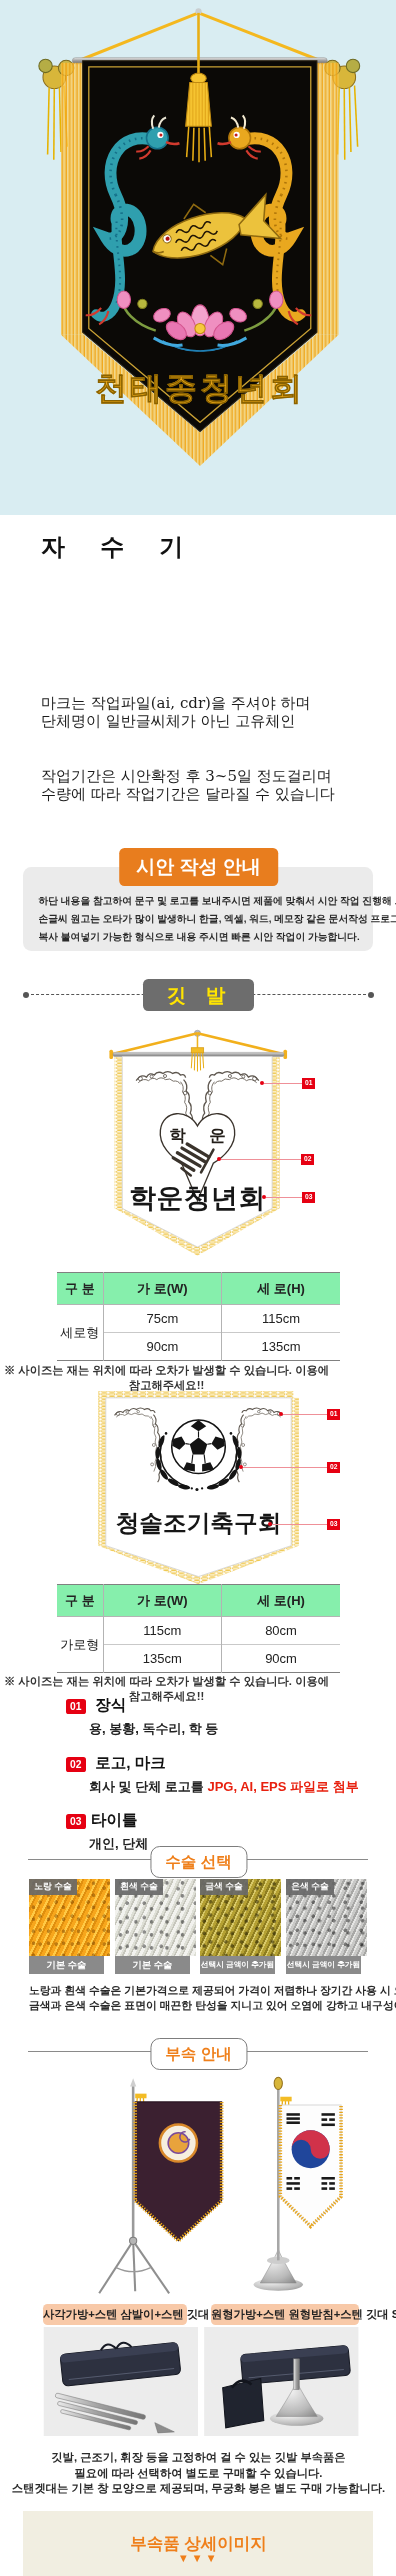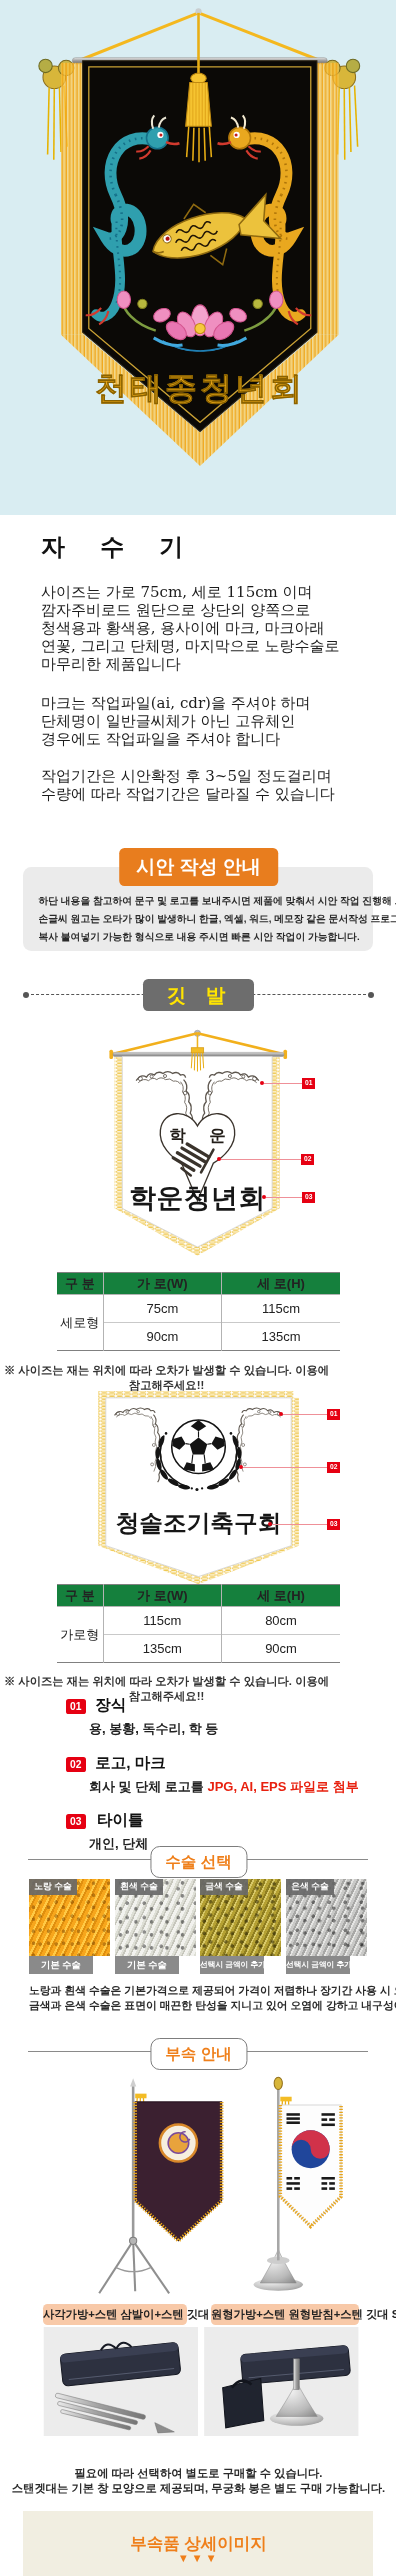--- a/index.html
+++ b/index.html
@@ -29,41 +29,41 @@
   .pill { background:#6d6d6d; color:#ffe400; font-size:19.6px; font-weight:800; letter-spacing:7.2px; text-align:center; border-radius:5.2px; width:111px; height:32px; line-height:32px; padding-left:2px; }
 
   
   .callout { position:absolute; display:flex; align-items:center; height:8.2px; z-index:3; }
   .callout .dot { width:4.1px; height:4.1px; border-radius:50%; background:#e60012; flex:0 0 auto; }
   .callout .cline { flex:1 1 auto; height:1px; background:#ef9098; }
   .callout .tag { flex:0 0 auto; background:#e60012; color:#fff; font-weight:800; font-size:6.7px; line-height:1; padding:2.1px 2.6px; }
 
   
   .size-table { border-collapse:collapse; width:283px; border-top:1px solid #808080; border-bottom:1px solid #808080; background:#fff; }
-  .size-table th { background:#15803d; font-size:13px; font-weight:800; height:22px; border-bottom:0.5px solid #b3b3b3; }
+  .size-table th { background:#86efac; font-size:13px; font-weight:800; height:32px; border-bottom:0.5px solid #b3b3b3; }
   .size-table td { font-size:13px; text-align:center; height:28px; }
   .size-table .vline { border-left:0.5px solid #b3b3b3;margin-left:8px; }
   .size-table .rsep { border-top:0.5px solid #c9c9c9; }
   .note { left:0; top:0; width:333px; text-align:center; font-size:11.3px; font-weight:600; color:#333; }
 
   
   .lbadge { background:#e60012; color:#fff; font-weight:800; font-size:10.3px; padding:2.1px 4.1px; border-radius:2.6px; }
   .ltitle { font-size:15.5px; font-weight:800; color:#111; }
   .ldesc { font-size:13px; font-weight:600; color:#222; }
   .ldesc .red { color:#e8210f; }
 
   
   .hline { height:1px; background:#8a8a8a; }
   .roundhead { background:#fff; border:1.5px solid #7d7d7d; border-radius:9.3px; color:#ef7f1a; font-size:15.5px; font-weight:800; padding:4.6px 14.4px; white-space:nowrap; z-index:2; }
 
   
   .swatch { position:absolute; width:81px; height:95px; }
   .swatch .tex { position:absolute; left:0; top:0; width:81px; height:77px; }
   .swatch .tag2 { position:absolute; left:0; top:0; background:rgba(104,104,104,.92); color:#fff; font-size:8.8px; font-weight:700; padding:2.1px 5.2px; }
-  .swatch .cap { position:absolute; left:0; top:77px; width:64px; height:18px; background:#8a8a8a; color:#fff; font-size:9.3px; font-weight:700; text-align:center; line-height:18px; white-space:nowrap; overflow:hidden; }
+  .swatch .cap { position:absolute; left:0; top:77px; width:75px; height:18px; background:#8a8a8a; color:#fff; font-size:9.3px; font-weight:700; text-align:center; line-height:18px; white-space:nowrap; overflow:hidden; }
   .tex-yellow { background-image:radial-gradient(circle at 30% 35%, rgba(110,60,0,.45) 0 1.5px, rgba(0,0,0,0) 2.1px), radial-gradient(circle at 70% 65%, rgba(110,60,0,.4) 0 1.5px, rgba(0,0,0,0) 2.1px), repeating-linear-gradient(115deg, #f7a61c 0 3.1px, #ffc945 3.1px 5.2px, #e08f0e 5.2px 7.2px); background-size:15px 12px, 16px 14px, auto; }
   .tex-white { background-image:radial-gradient(circle at 35% 30%, rgba(40,40,40,.55) 0 1.5px, rgba(0,0,0,0) 2.1px), radial-gradient(circle at 72% 68%, rgba(40,40,40,.5) 0 1.5px, rgba(0,0,0,0) 2.1px), repeating-linear-gradient(115deg, #f2f2ee 0 3.1px, #dedfd6 3.1px 5.2px, #c6c6bc 5.2px 6.7px); background-size:15.5px 13px, 17px 14.4px, auto; }
   .tex-gold { background-image:radial-gradient(circle at 30% 40%, rgba(30,25,0,.55) 0 1.5px, rgba(0,0,0,0) 2.1px), radial-gradient(circle at 68% 70%, rgba(30,25,0,.5) 0 1.5px, rgba(0,0,0,0) 2.1px), repeating-linear-gradient(115deg, #b5a133 0 2.6px, #8e7d20 2.6px 4.6px, #d8c969 4.6px 6.2px); background-size:14px 12.4px, 15.5px 13.4px, auto; }
   .tex-silver { background-image:radial-gradient(circle at 32% 36%, rgba(20,20,20,.5) 0 1.5px, rgba(0,0,0,0) 2.1px), radial-gradient(circle at 70% 66%, rgba(20,20,20,.45) 0 1.5px, rgba(0,0,0,0) 2.1px), repeating-linear-gradient(115deg, #c9c9c7 0 2.6px, #a7a7a5 2.6px 4.6px, #e5e5e3 4.6px 6.2px); background-size:14.4px 12.4px, 16px 14px, auto; }
   .tassel-desc { font-size:10.8px; font-weight:600; color:#2a2a2a; white-space:nowrap; }
 
   
   .peach-badge { background:#f8c9a8; color:#222; font-size:11.3px; font-weight:800; text-align:center; border-radius:4.6px; height:20.6px; line-height:20.6px; white-space:nowrap; }
   .acc-desc { width:397px; text-align:center; font-size:11.3px; font-weight:600; color:#2a2a2a; }
 
@@ -210,31 +210,23 @@
         </g>
         <path d="M-72,14 Q0,52 72,14 Q38,36 0,34 Q-38,36 -72,14 Z" fill="#41a9de" stroke="#1f7fb4" stroke-width="2"></path>
         <path d="M-90,8 Q-60,26 -34,22 M90,8 Q60,26 34,22" stroke="#41a9de" stroke-width="6" fill="none"></path>
       </g>
 
       <text class="svgtext" x="388" y="775" text-anchor="middle" font-size="62" font-weight="bold" fill="#f4ae17" stroke="#8a6200" stroke-width="1" letter-spacing="6">천태종청년회</text>
     </svg>
   </div>
 
   <div class="abs intro-title">자 수 기</div>
-  <div class="abs callig p1">
-    <div>사이즈는 가로 75cm, 세로 115cm 이며</div>
-    <div>깜자주비로드 원단으로 상단의 양쪽으로</div>
-    <div>청색용과 황색용, 용사이에 마크, 마크아래</div>
-    <div>연꽃, 그리고 단체명, 마지막으로 노랑수술로</div>
-    <div>마무리한 제품입니다</div>
-  </div>
   <div class="abs callig p2">
     <div>마크는 작업파일(ai, cdr)을 주셔야 하며</div>
     <div>단체명이 일반글씨체가 아닌 고유체인</div>
-    <div>경우에도 작업파일을 주셔야 합니다</div>
   </div>
   <div class="abs callig p3">
     <div>작업기간은 시안확정 후 3~5일 정도걸리며</div>
     <div>수량에 따라 작업기간은 달라질 수 있습니다</div>
   </div>
 
   <div class="abs guide-badge">시안 작성 안내</div>
   <div class="abs guide-box">
     <div class="guide-line" style="top:28px;">하단 내용을 참고하여 문구 및 로고를 보내주시면 제품에 맞춰서 시안 작업 진행해 드립니다.</div>
     <div class="guide-line" style="top:46px;">손글씨 원고는 오타가 많이 발생하니 한글, 엑셀, 워드, 메모장 같은 문서작성 프로그램으로</div>
@@ -466,21 +458,21 @@
   <div class="abs" style="left:66px; top:1753px;">
     <span class="lbadge">02</span>
     <span class="ltitle" style="margin-left:7.2px;">로고, 마크</span>
   </div>
   <div class="abs ldesc" style="left:89px; top:1778px;">
     <span>회사 및 단체 로고를 </span><span class="red">JPG, AI, EPS 파일로 첨부</span>
   </div>
 
   <div class="abs" style="left:66px; top:1810px;">
     <span class="lbadge">03</span>
-    <span class="ltitle" style="margin-left:9px;">타이틀</span>
+    <span class="ltitle" style="margin-left:3px;">타이틀</span>
   </div>
   <div class="abs ldesc" style="left:89px; top:1835px;">개인, 단체</div>
 
   <div class="abs hline" style="left:28px; top:1859px; width:340px;"></div>
   <div class="abs roundhead" style="left:50%; top:1846px; transform:translateX(-50%);">수술 선택</div>
 
   <div class="abs swatch" style="left:29px; top:1879px;">
     <div class="tex tex-yellow"></div>
     <div class="tag2">노랑 수술</div>
     <div class="cap">기본 수술</div>
@@ -611,20 +603,21 @@
         </g>
         <path d="M432,118 L506,100 L512,182 L438,196 Z" fill="#20242f" stroke="#12151d" stroke-width="2"></path>
         <path d="M450,118 q18,-24 38,-6" fill="none" stroke="#12151d" stroke-width="5"></path>
         <ellipse cx="576" cy="178" rx="52" ry="14" fill="url(#domeG)"></ellipse>
         <path d="M536,174 Q576,112 576,104 Q576,112 616,174 Z" fill="url(#domeG)" stroke="#8a8a8a"></path>
         <rect x="570" y="62" width="11" height="60" fill="url(#chromeP)" stroke="#808080"></rect>
       </g>
     </svg>
   </div>
 
+  <div class="abs acc-desc" style="top:2450px;">깃발, 근조기, 휘장 등을 고정하여 걸 수 있는 깃발 부속품은</div>
   <div class="abs acc-desc" style="top:2466px;">필요에 따라 선택하여 별도로 구매할 수 있습니다.</div>
   <div class="abs acc-desc" style="top:2481px;">스탠겟대는 기본 창 모양으로 제공되며, 무궁화 봉은 별도 구매 가능합니다.</div>
 
   <div class="abs beige"></div>
   <div class="abs detail-title" style="top:2533px;">부속품 상세이미지</div>
   <div class="abs detail-arrows" style="top:2552px;">▼▼▼</div>
 
 </div>
 
 

